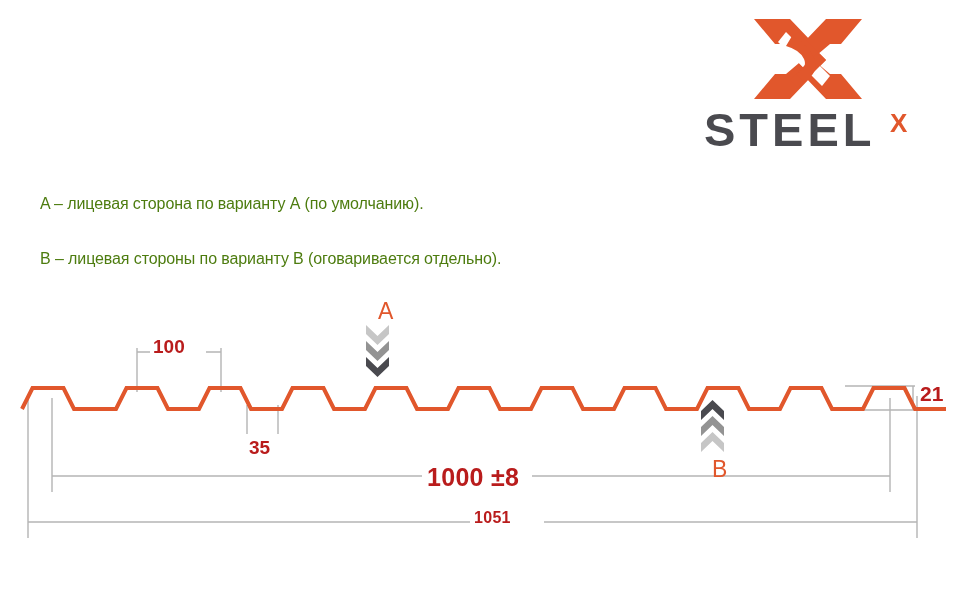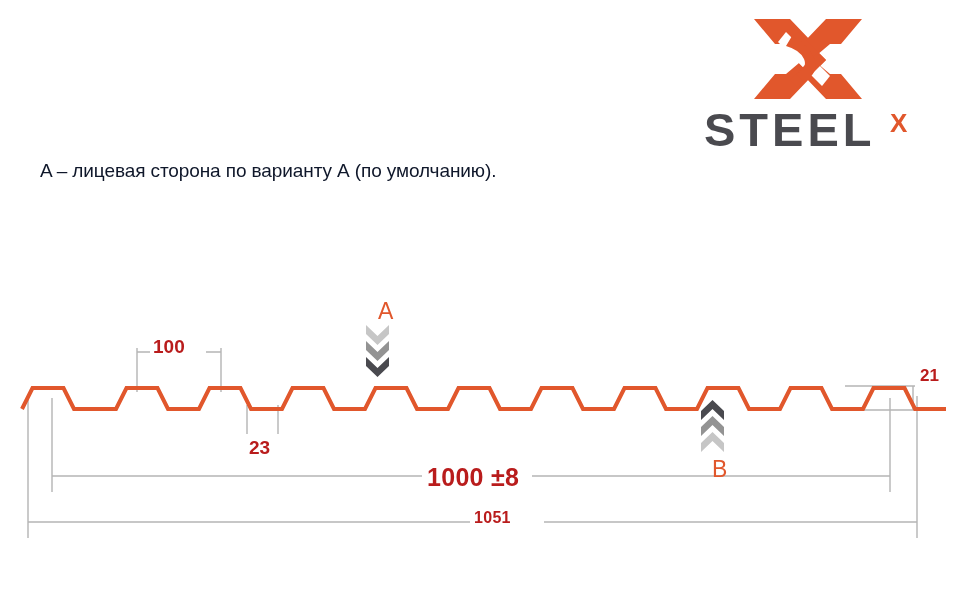--- a/index.html
+++ b/index.html
@@ -38,26 +38,27 @@
     left: 4px;
     top: 92px;
     width: 236px;
     height: 48px;
   }
 
   
   .note {
     position: absolute;
     left: 40px;
-    color: #0f172a;
-    font-size: 19px;
+    color: #4d7c0f;
+    font-size: 16px;
     font-weight: 400;
     letter-spacing: -0.1px;
     white-space: nowrap;
     font-family: "Liberation Sans", sans-serif;
+    margin-top: 35px;
   }
   #note-a { top: 160px; }
   #note-b { top: 215px; }
 
   
   #drawing {
     position: absolute;
     left: 0;
     top: 0;
     width: 970px;
@@ -77,22 +78,22 @@
     top: 336px;
     font-size: 19px;
   }
   #dim-35 {
     left: 249px;
     top: 437px;
     font-size: 19px;
   }
   #dim-21 {
     left: 920px;
-    top: 366px;
-    font-size: 17px;
+    top: 382px;
+    font-size: 21px;
   }
   #dim-1000 {
     left: 427px;
     top: 463px;
     font-size: 25px;
     letter-spacing: 0.3px;
   }
   #dim-1051 {
     left: 474px;
     top: 509px;
@@ -139,20 +140,21 @@
     <div id="logo-wordmark">
       <svg viewBox="0 0 236 48" width="236" height="48" xmlns="http://www.w3.org/2000/svg">
         <text x="0" y="40" font-family="Liberation Sans, sans-serif" font-size="47" font-weight="bold" letter-spacing="4" fill="#4A4A4F">STEEL</text>
         <text x="186" y="26" font-family="Liberation Sans, sans-serif" font-size="26" font-weight="bold" fill="#E1572C">X</text>
       </svg>
     </div>
   </div>
 
   <div class="note" id="note-a">A – лицевая сторона по варианту А (по умолчанию).</div>
 
+  <div class="note" id="note-b">B – лицевая стороны по варианту B (оговаривается отдельно).</div>
 
   <svg id="drawing" viewBox="0 0 970 593" xmlns="http://www.w3.org/2000/svg">
 
     <g stroke="#B4B4B4" stroke-width="1.4" fill="none">
 
       <line x1="137" y1="348" x2="137" y2="392"></line>
       <line x1="221" y1="348" x2="221" y2="392"></line>
 
       <line x1="247" y1="405" x2="247" y2="452"></line>
       <line x1="278" y1="405" x2="278" y2="452"></line>
@@ -206,21 +208,21 @@
 
     <g transform="translate(701,400)">
       <path d="M0 11 L11.5 0 L23 11 L23 20 L11.5 9 L0 20 Z" fill="#4A4A4F"></path>
       <path d="M0 27 L11.5 16 L23 27 L23 36 L11.5 25 L0 36 Z" fill="#939393"></path>
       <path d="M0 43 L11.5 32 L23 43 L23 52 L11.5 41 L0 52 Z" fill="#C6C6C6"></path>
     </g>
   </svg>
 
   <div class="dim-label" id="dim-100">100</div>
 
-  <div class="dim-label" id="dim-35">23</div>
+  <div class="dim-label" id="dim-35">35</div>
 
   <div class="dim-label" id="dim-21">21</div>
 
   <div class="dim-label" id="dim-1000">1000 ±8</div>
 
   <div class="dim-label" id="dim-1051">1051</div>
 
   <div class="marker-letter" id="marker-a-letter">A</div>
 
   <div class="marker-letter" id="marker-b-letter">B</div>

